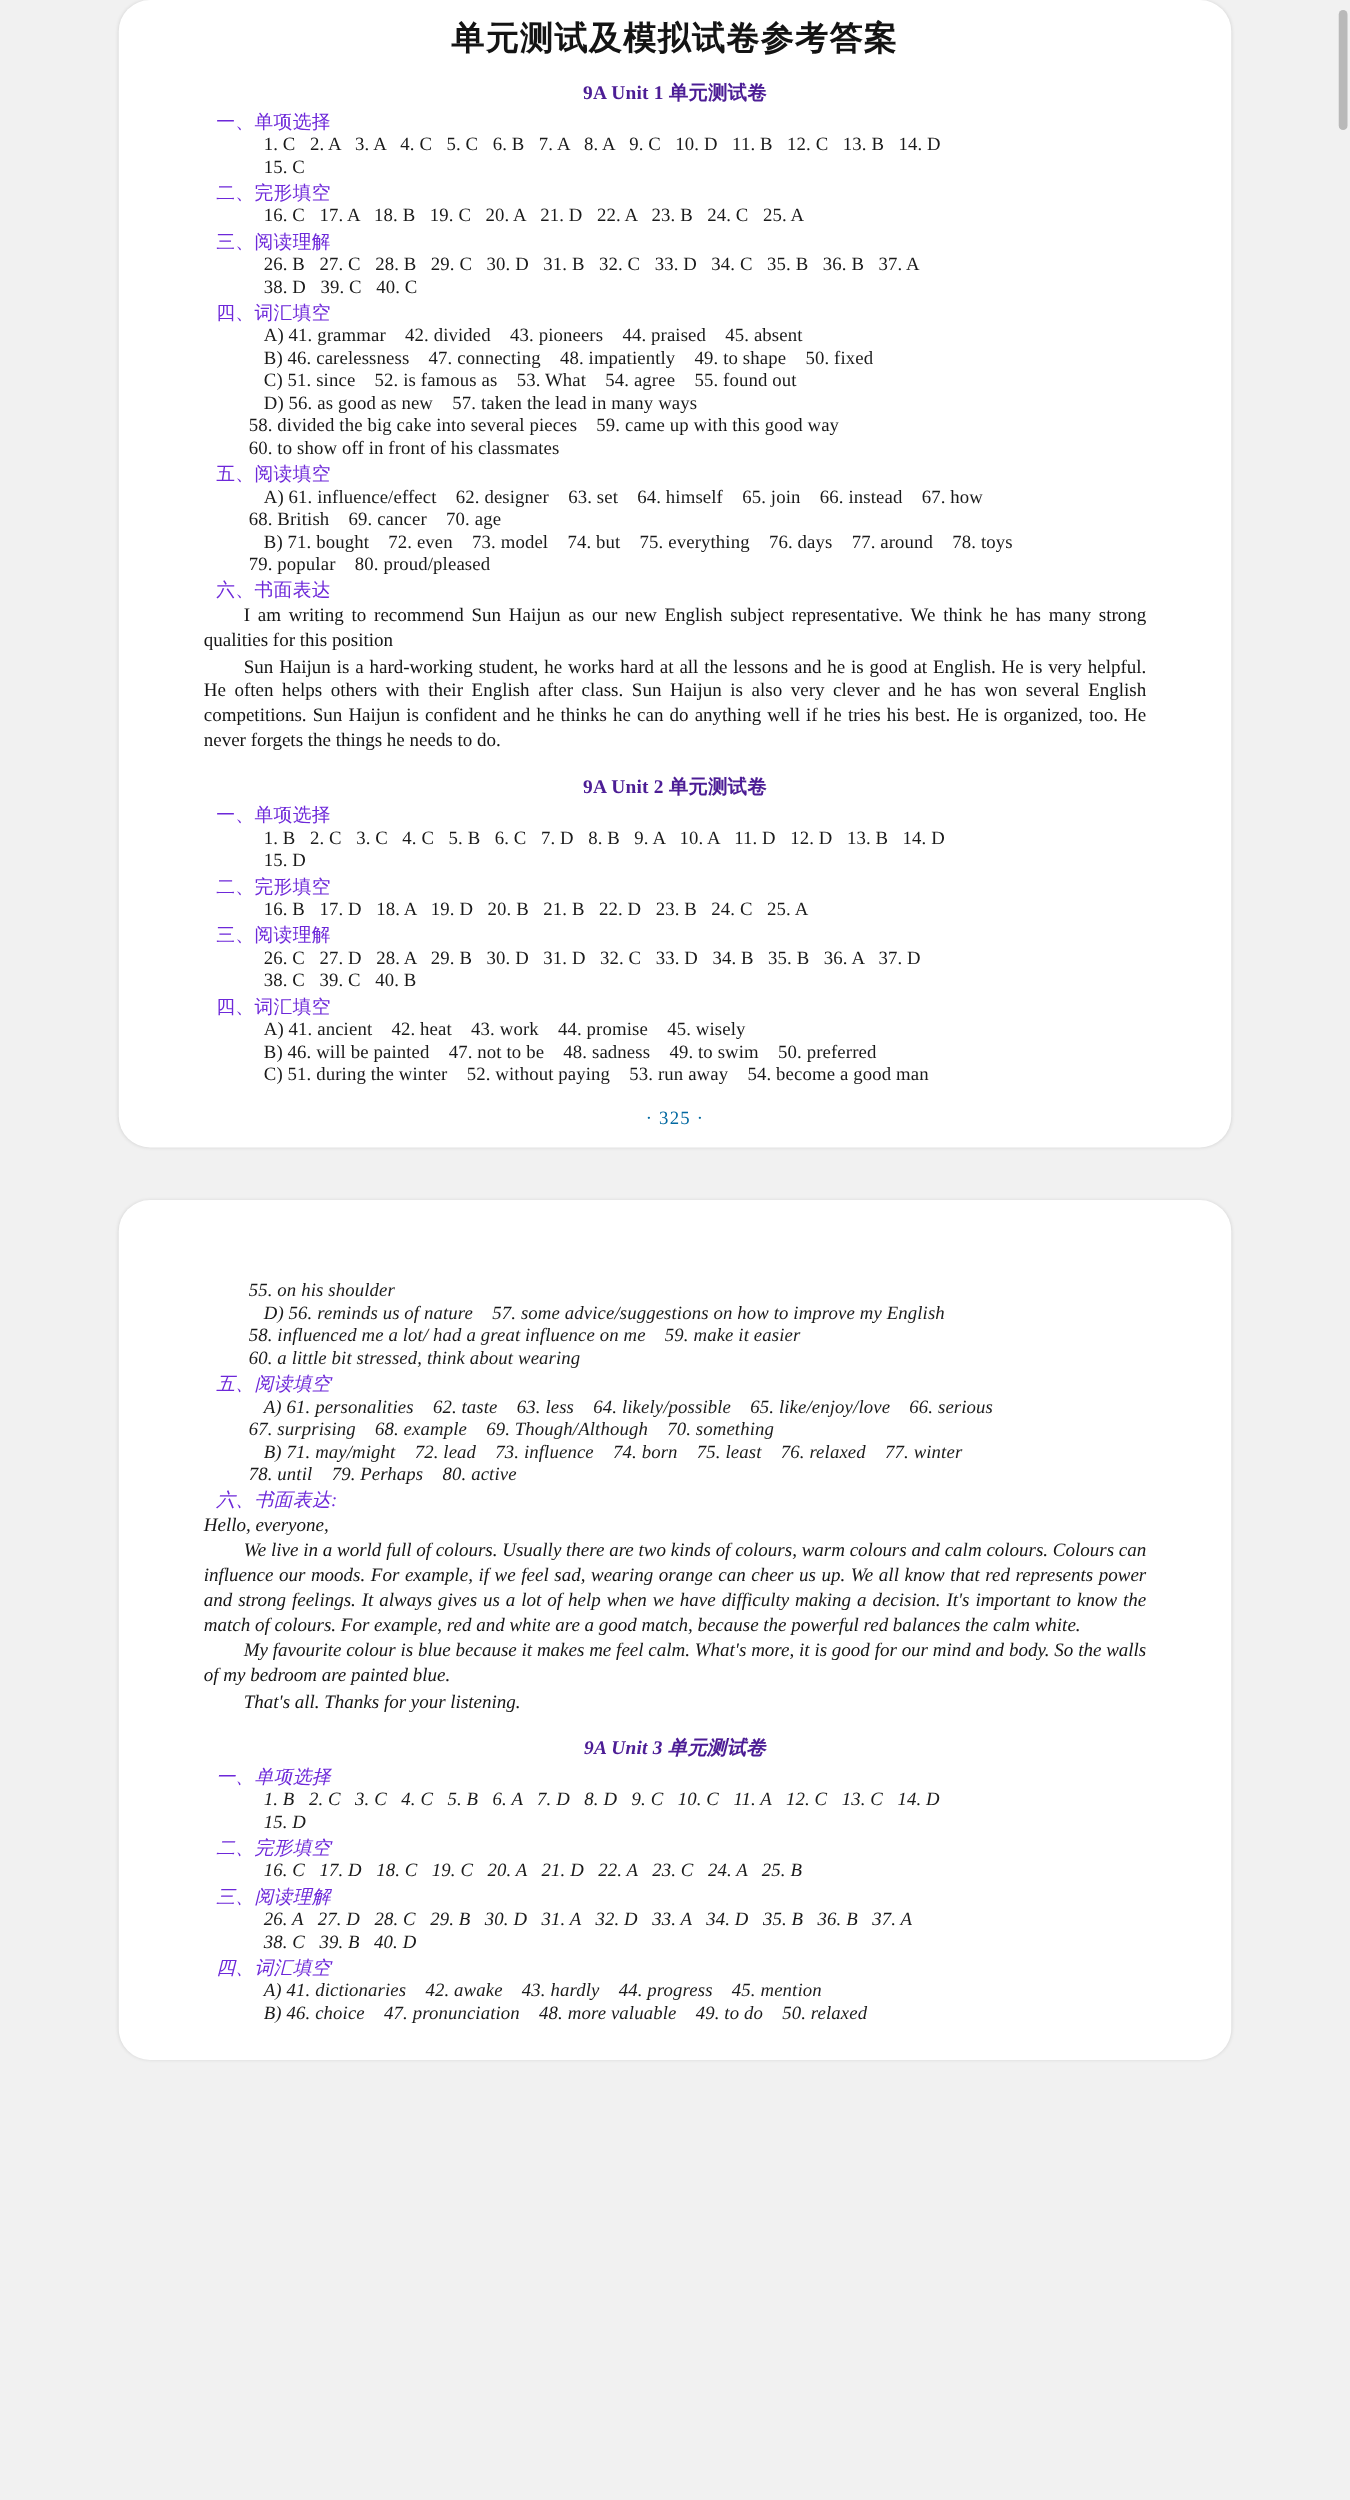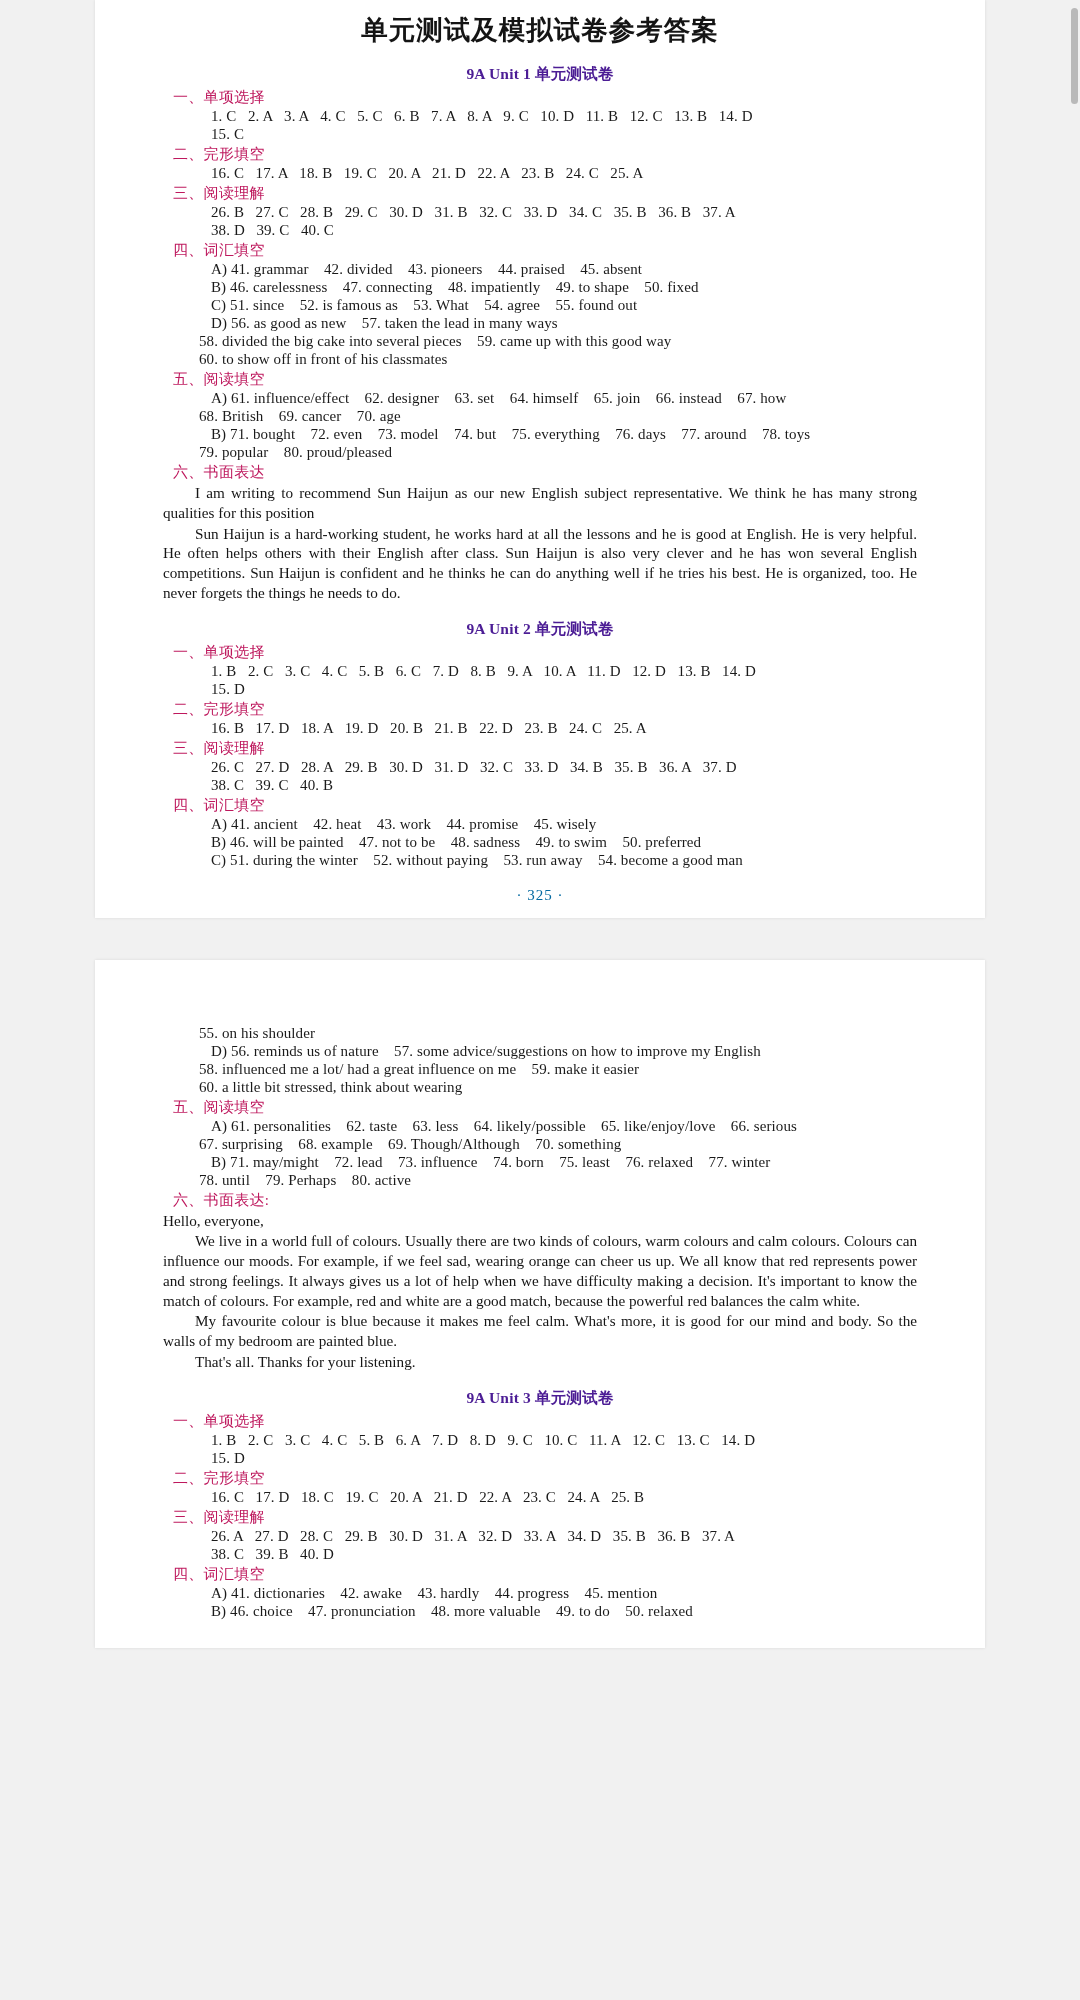--- a/index.html
+++ b/index.html
@@ -20,20 +20,21 @@
     overflow: hidden;
   }
   .page {
     position: relative;
     background: #ffffff;
     margin: 0 auto;
     width: 890px;
     box-sizing: border-box;
     padding: 6px 68px 28px 68px;
     box-shadow: 0 0 3px rgba(0,0,0,0.10);
+    border-radius: 25px;
   }
   .page.page-one { padding-top: 4px; padding-bottom: 14px; }
   .page-gap { height: 42px; }
 
   .doc-title {
     text-align: center;
     font-weight: bold;
     font-size: 26.5px;
     letter-spacing: 1px;
     color: #141414;
@@ -43,21 +44,21 @@
   .paper-title {
     text-align: center;
     font-weight: bold;
     font-size: 15.5px;
     color: #4c1d95;
     margin: 16px 0 3px 0;
     letter-spacing: 0.2px;
   }
   .sec-head {
     font-size: 15px;
-    color: #be185d;
+    color: #6d28d9;
     margin: 2px 0 0 10px;
     letter-spacing: 0.3px;
   }
   .ans-line {
     font-size: 15px;
     color: #1a1a1a;
     margin: 1px 0 0 48px;
     white-space: pre;
     letter-spacing: 0.1px;
   }
@@ -88,21 +89,21 @@
   }
   .scrollbar .thumb {
     position: absolute;
     top: 8px;
     left: 0;
     width: 7px;
     height: 96px;
     border-radius: 4px;
     background: #b9b9b9;
   }
-  .clip-bottom { overflow: hidden; }
+  .clip-bottom { overflow: hidden; font-style: italic; }
 </style>
 </head>
 <body>
 
 <div id="viewport">
 
   <div class="page page-one">
 
     <div class="doc-title">单元测试及模拟试卷参考答案</div>
 

